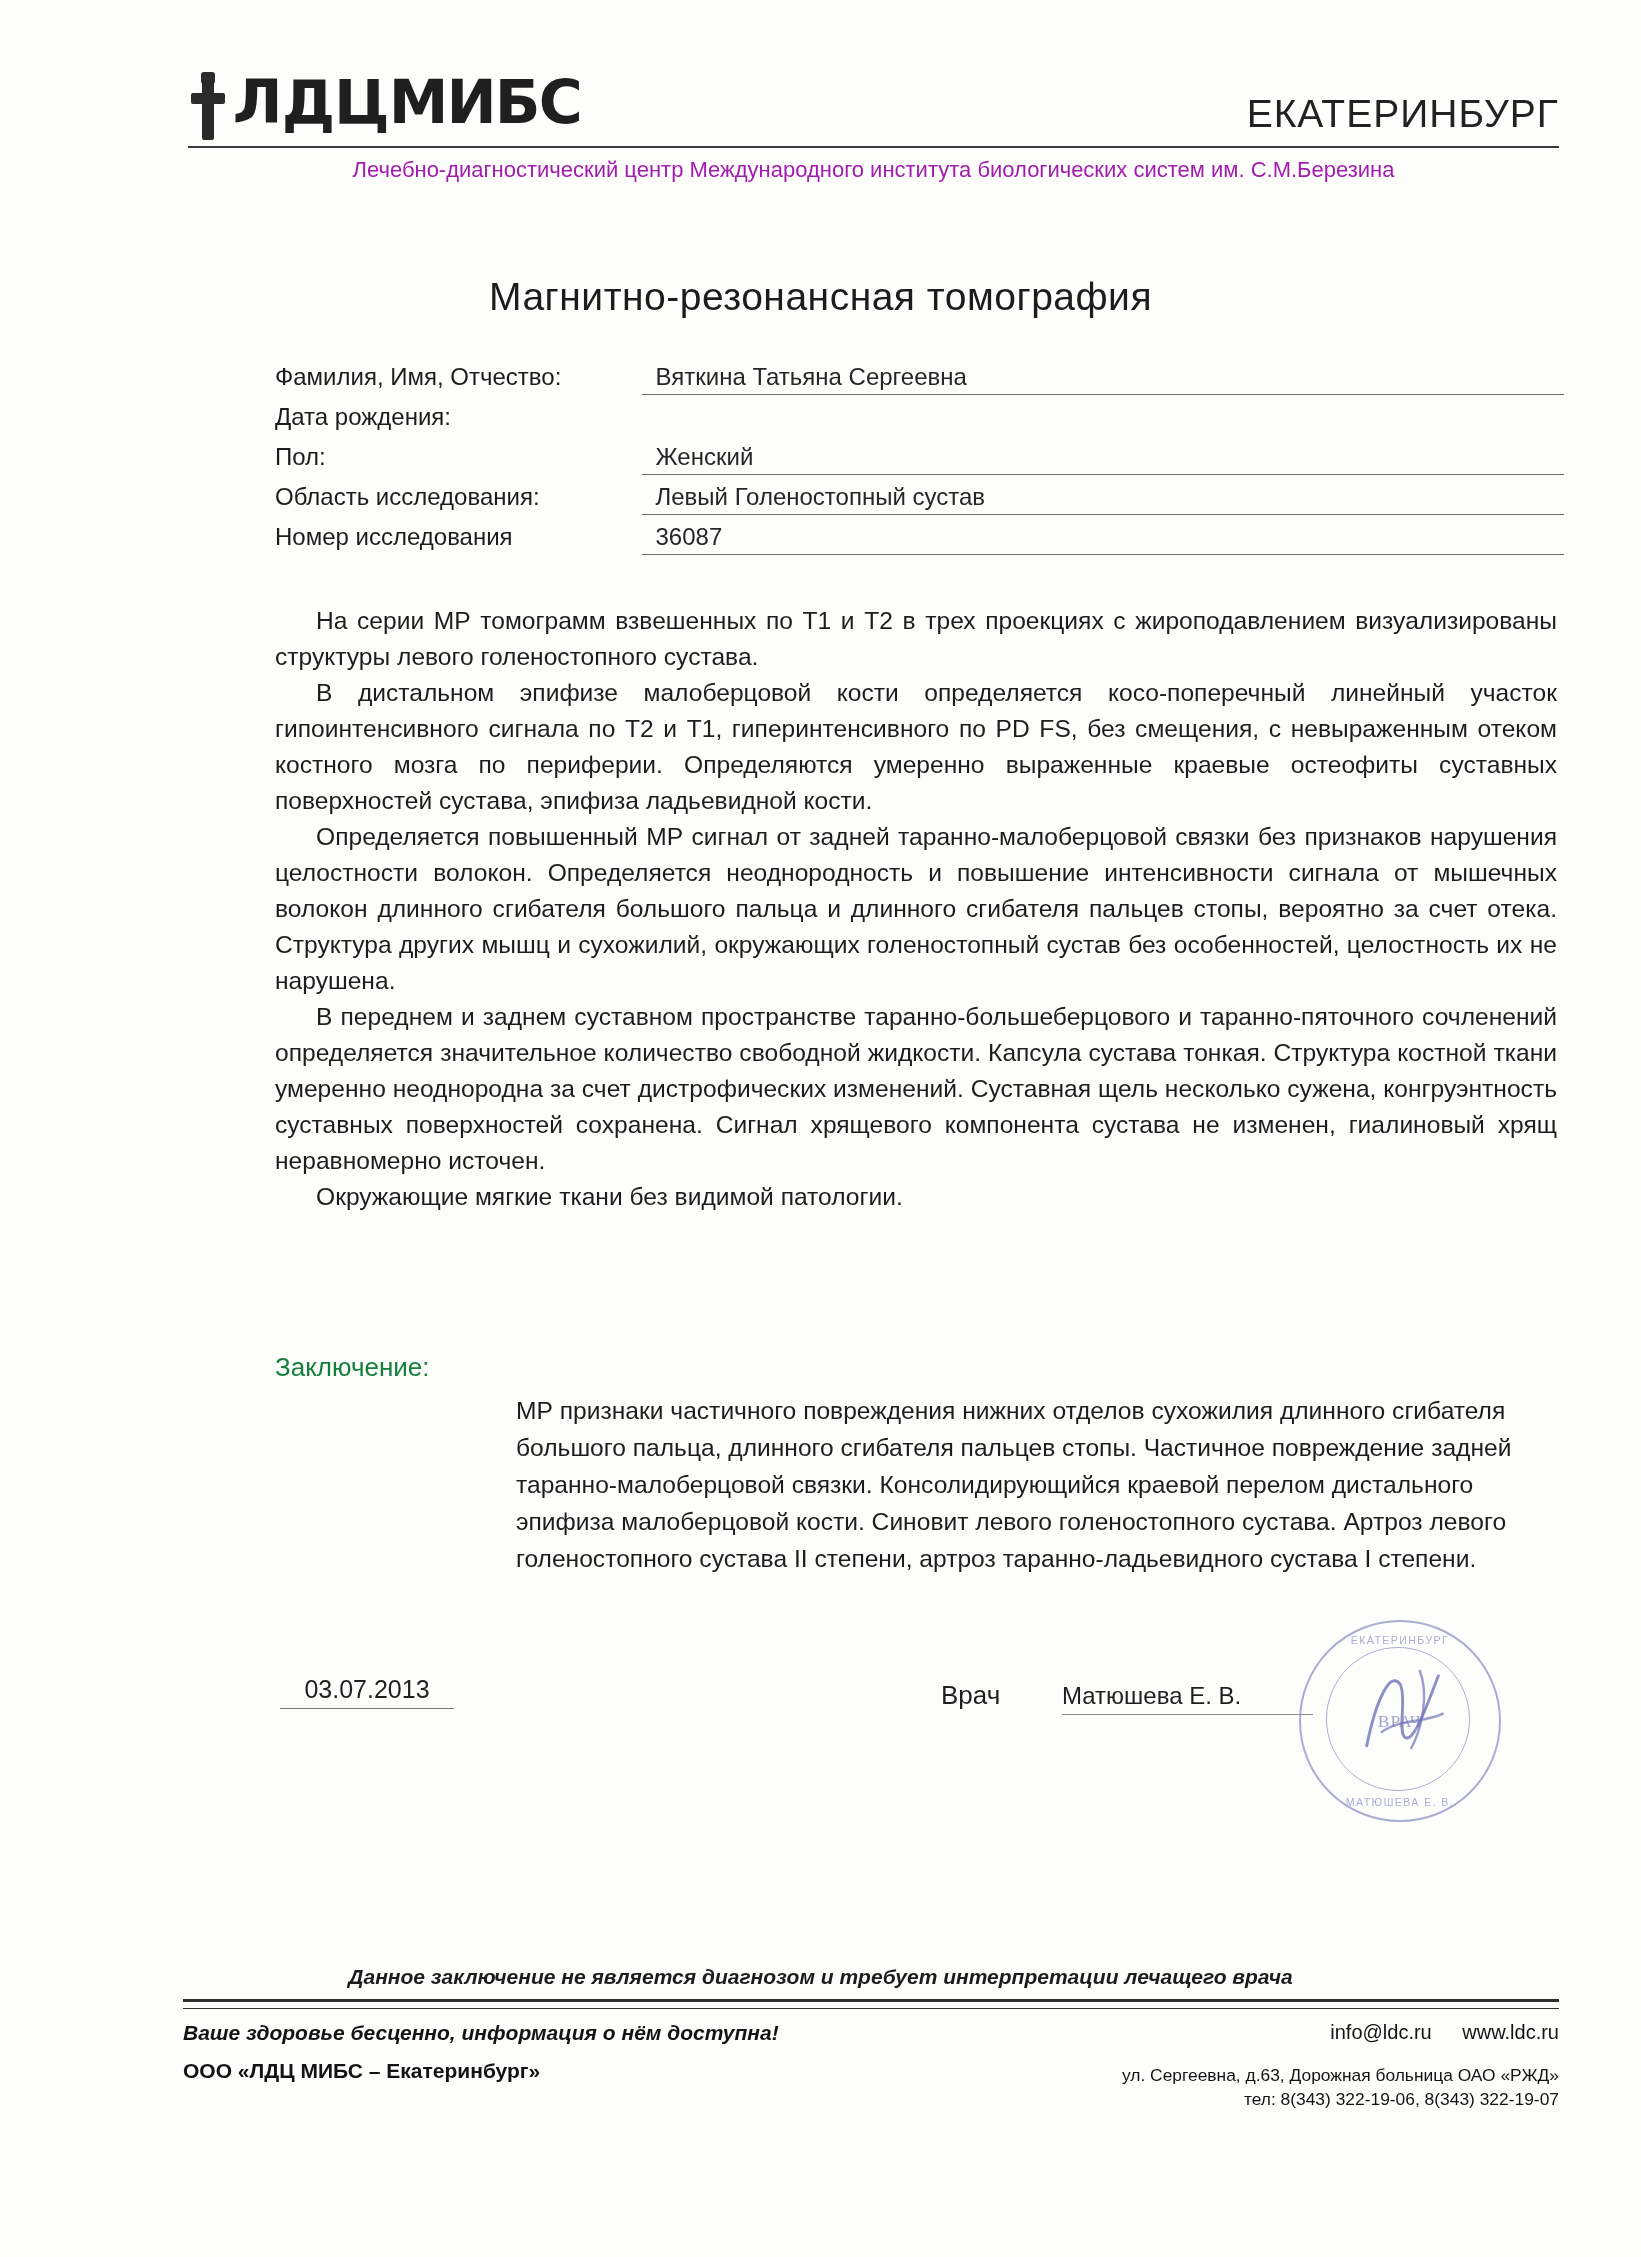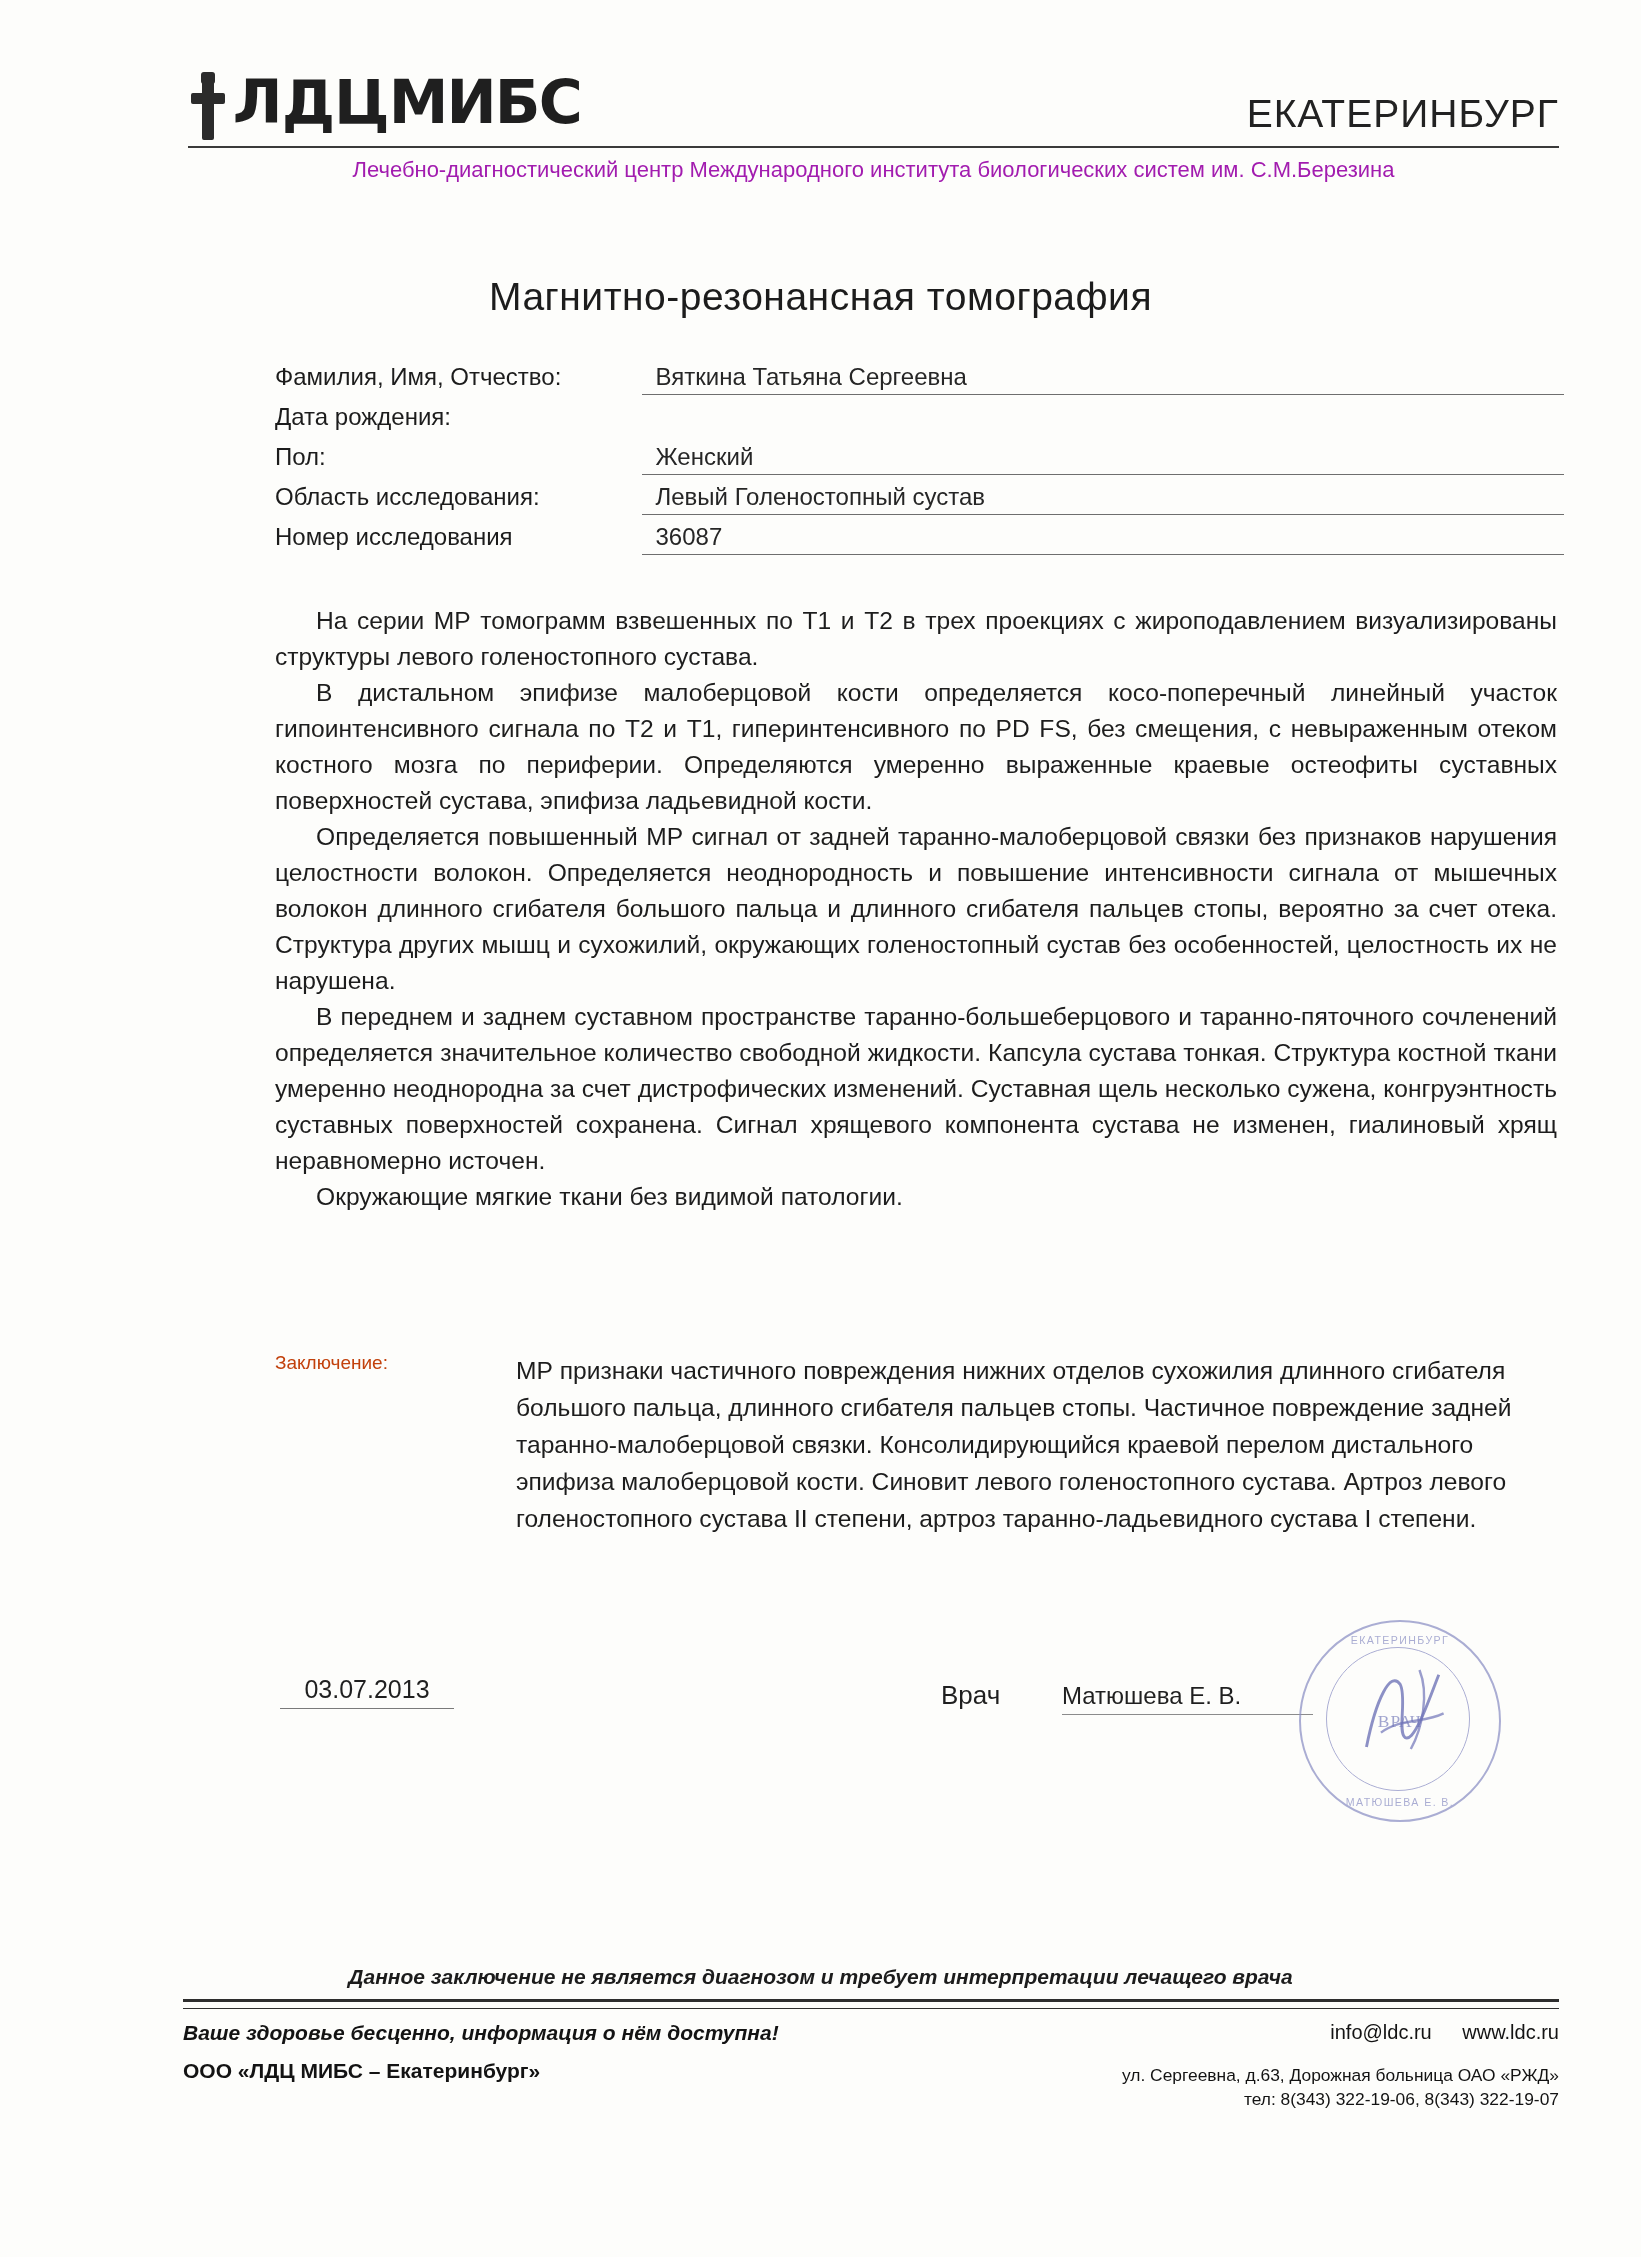--- a/index.html
+++ b/index.html
@@ -163,29 +163,30 @@
   
   .conclusion {
     position: absolute;
     left: 275px;
     top: 1352px;
     width: 1294px;
     display: flex;
   }
   .conclusion-label {
     width: 241px;
-    font-size: 19px;
-    color: #c2410c;
+    font-size: 26px;
+    color: #15803d;
     flex-shrink: 0;
   }
   .conclusion-text {
     flex: 1;
     font-size: 24.6px;
     line-height: 37px;
     color: #1d1d1d;
+    margin-top: 40px;
   }
 
   
   .sign-date {
     position: absolute;
     left: 280px;
     top: 1675px;
     font-size: 25px;
     color: #1f1f1f;
     border-bottom: 1.4px solid #7a7a7a;

